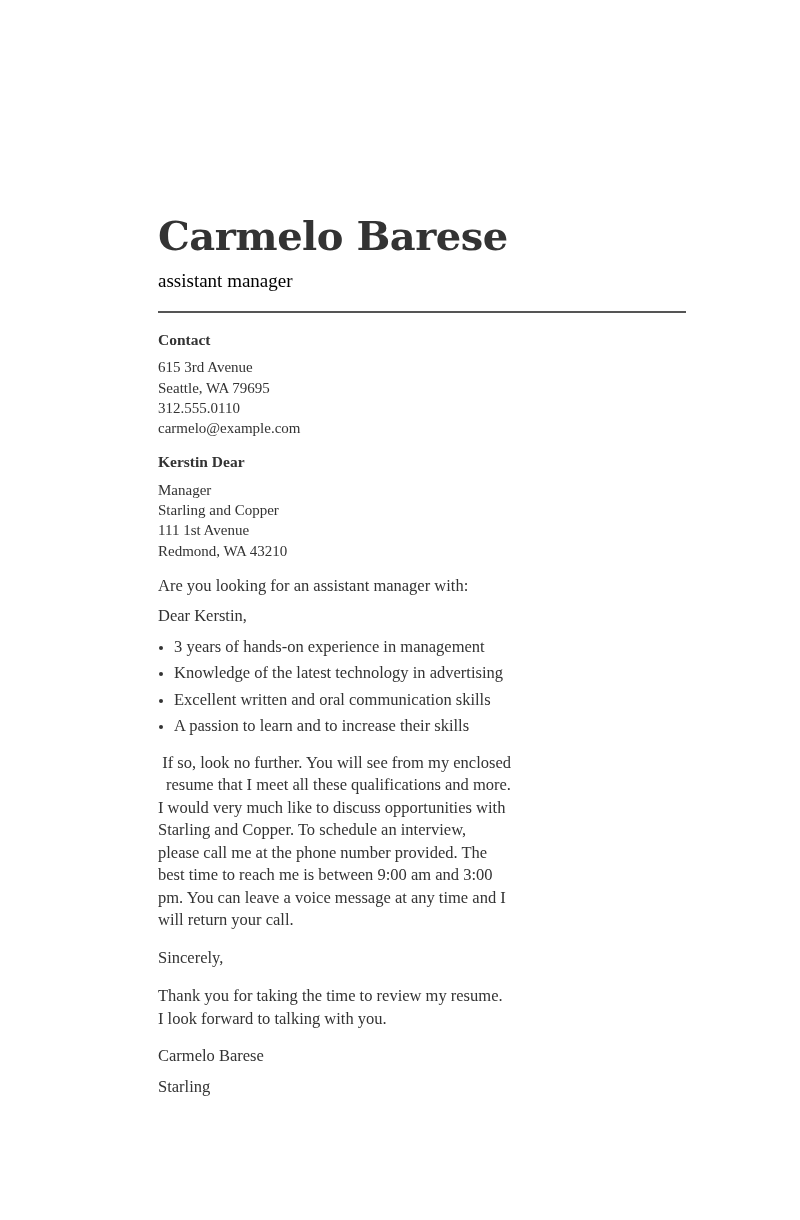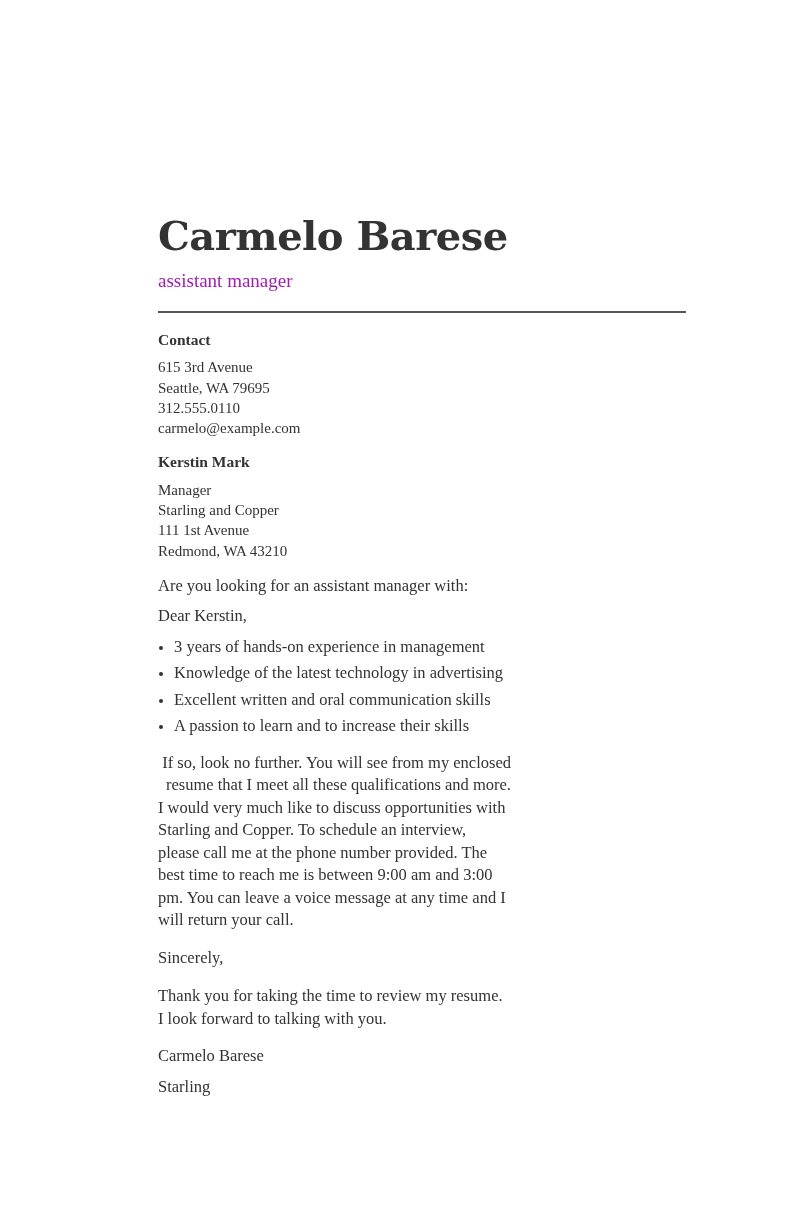--- a/index.html
+++ b/index.html
@@ -8,21 +8,21 @@
       font-family: "DejaVu Serif", "Liberation Serif", serif;
       color: #333333;
     }
     .page { position: absolute; left: 136px; top: 210px; width: 528px; margin-left: 22px; }
     .name {
       font-family: "DejaVu Serif", serif;
       font-weight: bold; font-size: 40px; line-height: 52px; margin: 0;
       color: #333333; letter-spacing: -0.5px;
     }
     .title {
-      font-size: 17px; color: #a21caf; margin-top: 7px; line-height: 24px;
+      font-size: 17px; color: #000000; margin-top: 7px; line-height: 24px;
       font-family: "Liberation Serif", serif; font-size: 19px;
     }
     .rule { height: 2px; background: #555555; margin-top: 18px; width: 528px; }
     .cols { display: flex; margin-top: 17px; flex-direction: column; }
     .left { width: 175px; font-family: "Liberation Serif", serif; font-size: 15px; line-height: 20.3px; }
     .left .head { font-weight: bold; font-size: 15.5px; margin-bottom: 7px; }
     .left .block { margin-bottom: 14px; }
     .right { width: 353px; font-family: "Liberation Serif", serif; font-size: 16.5px; line-height: 22.5px; }
     .right p { margin: 0 0 8px 0; }
     .right ul { margin: 0 0 8px 0; padding-left: 16px; }
@@ -41,21 +41,21 @@
   <div class="cols">
     <div class="left">
       <div class="block">
         <div class="head">Contact</div>
         <div>615 3rd Avenue</div>
         <div>Seattle, WA 79695</div>
         <div>312.555.0110</div>
         <div>carmelo@example.com</div>
       </div>
       <div class="block">
-        <div class="head">Kerstin Mark</div>
+        <div class="head">Kerstin Dear</div>
         <div>Manager</div>
         <div>Starling and Copper</div>
         <div>111 1st Avenue</div>
         <div>Redmond, WA 43210</div>
       </div>
     </div>
 
     <div class="right">
       <p>Are you looking for an assistant manager with:</p>
       <p>Dear Kerstin,</p>

